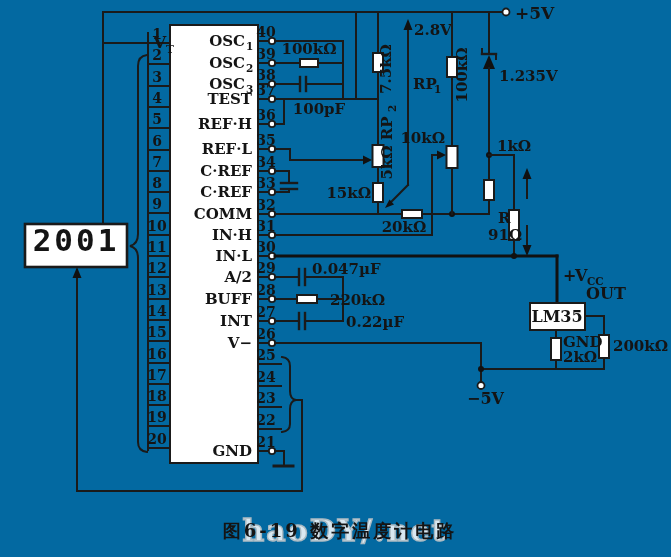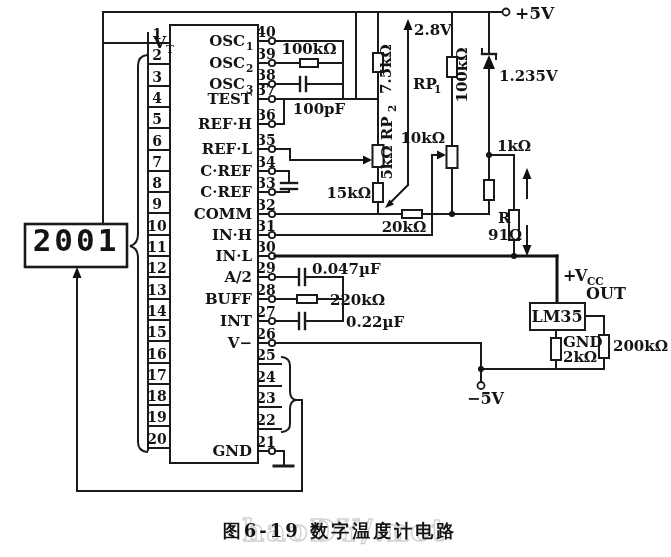--- a/index.html
+++ b/index.html
@@ -1,16 +1,16 @@
 <!DOCTYPE html>
 <html><head>
 <meta charset="utf-8">
 <style>
   html,body{margin:0;padding:0;background:#e8e8e8;}
-  .stage{width:671px;height:557px;background:#ffffff;position:relative;overflow:hidden;}
+  .stage{width:671px;height:557px;background:#0369a1;position:relative;overflow:hidden;}
   svg{display:block;}
   .wire{stroke:#1a1a1a;stroke-width:2;fill:none;stroke-linecap:square;}
   .wire-thick{stroke:#111;stroke-width:3;fill:none;stroke-linecap:square;}
   .comp{fill:#ffffff;stroke:#1a1a1a;stroke-width:2;}
   .dot{fill:#111;stroke:none;}
   .term{fill:#ffffff;stroke:#1a1a1a;stroke-width:1.8;}
   .arr{fill:#111;stroke:none;}
   text{font-family:"DejaVu Serif","Liberation Serif",serif;fill:#141414;font-weight:bold;}
   .lbl{font-size:15px;}
   .lbl16{font-size:16px;}

